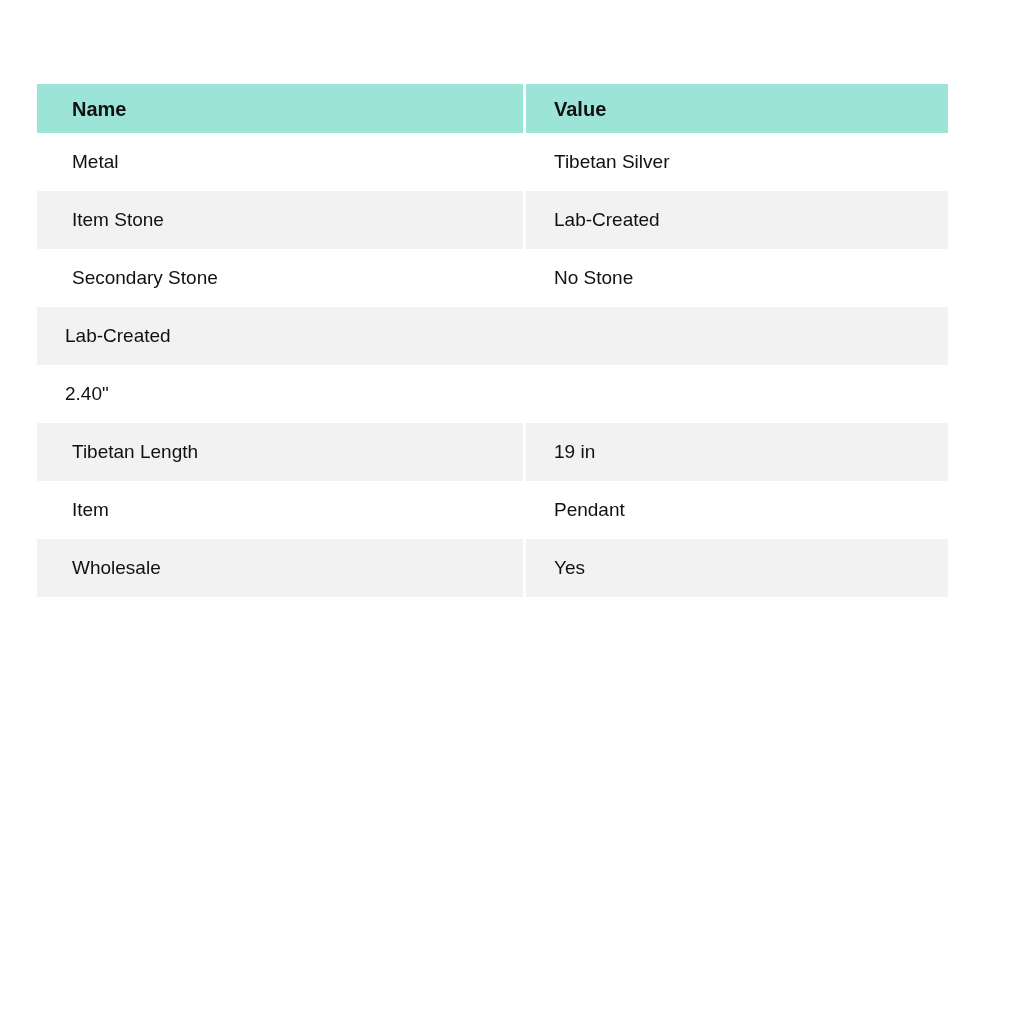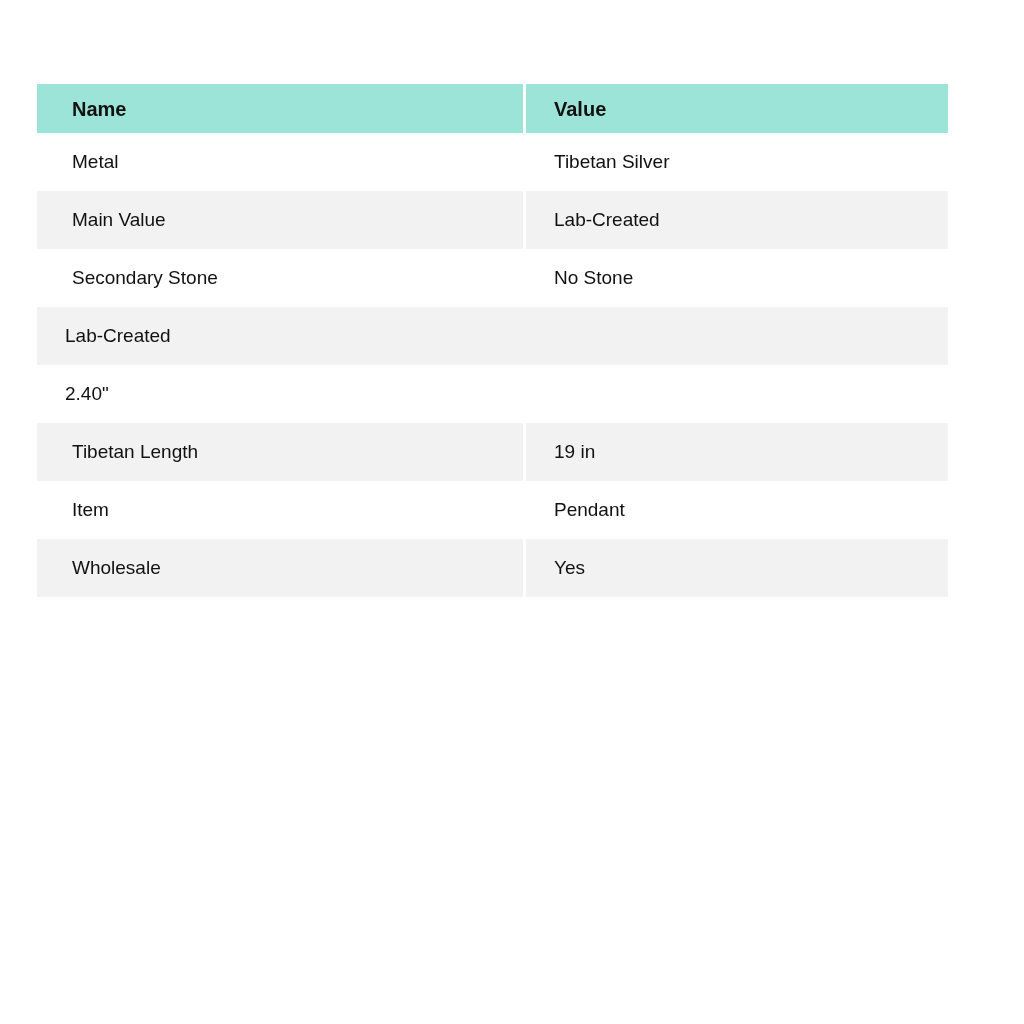--- a/index.html
+++ b/index.html
@@ -79,21 +79,21 @@
       <div class="cell name">Name</div>
       <div class="cell value">Value</div>
     </div>
 
     <div class="row">
       <div class="cell name">Metal</div>
       <div class="cell value">Tibetan Silver</div>
     </div>
 
     <div class="row">
-      <div class="cell name">Main Value</div>
+      <div class="cell name">Item Stone</div>
       <div class="cell value">Lab-Created</div>
     </div>
 
     <div class="row">
       <div class="cell name">Secondary Stone</div>
       <div class="cell value">No Stone</div>
     </div>
 
     <div class="row">
       <div class="cell value">Lab-Created</div>

